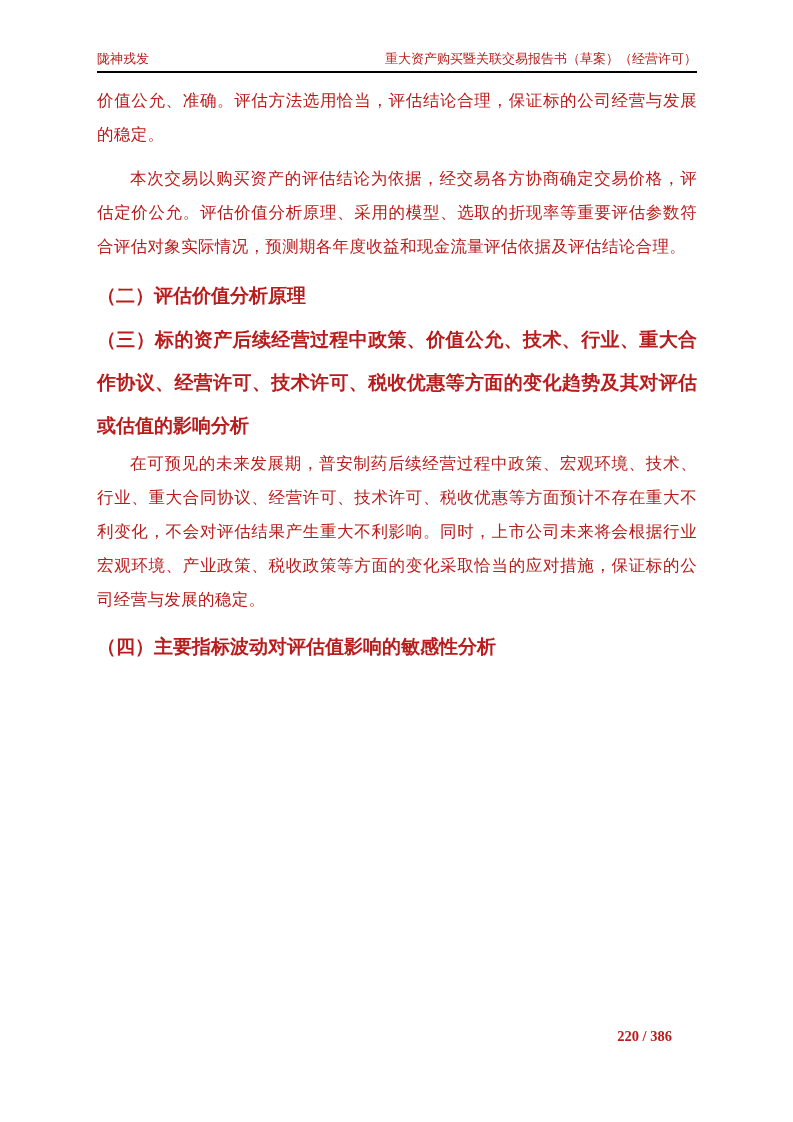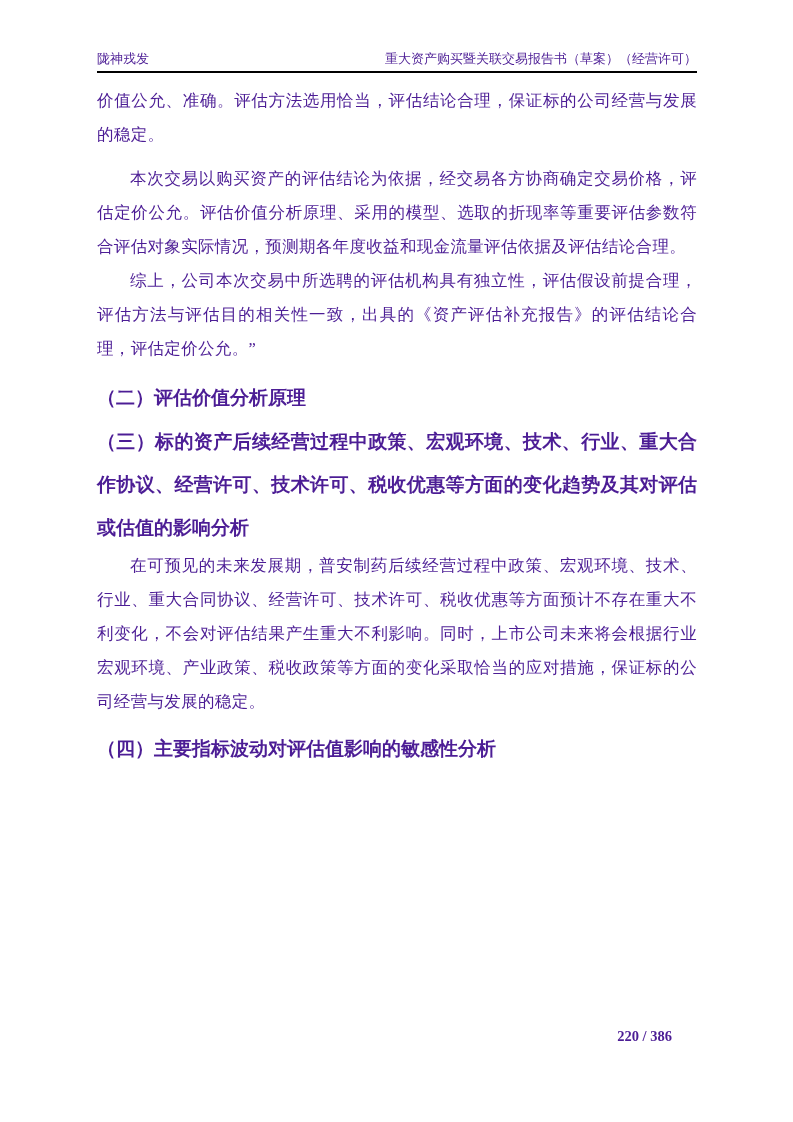--- a/index.html
+++ b/index.html
@@ -5,21 +5,21 @@
   html, body {
     margin: 0;
     padding: 0;
     background: #ffffff;
   }
   .page {
     position: relative;
     width: 793px;
     height: 1122px;
     background: #ffffff;
-    color: #4c1d95;
+    color: #b91c1c;
     font-family: "Liberation Serif", "DejaVu Serif", serif;
     overflow: hidden;
   }
   .content {
     position: absolute;
     left: 97px;
     top: 0;
     width: 600px;
   }
   .page-header {
@@ -90,26 +90,25 @@
       <span>重大资产购买暨关联交易报告书（草案）（经营许可）</span>
     </header>
 
     <main class="doc-main">
 
       <p class="body-text para-cont">价值公允、准确。评估方法选用恰当，评估结论合理，保证标的公司经营与发展的稳定。</p>
 
 
       <p class="body-text indent">本次交易以购买资产的评估结论为依据，经交易各方协商确定交易价格，评估定价公允。评估价值分析原理、采用的模型、选取的折现率等重要评估参数符合评估对象实际情况，预测期各年度收益和现金流量评估依据及评估结论合理。</p>
 
-      <p class="body-text indent">综上，公司本次交易中所选聘的评估机构具有独立性，评估假设前提合理，评估方法与评估目的相关性一致，出具的《资产评估补充报告》的评估结论合理，评估定价公允。”</p>
 
       <h2 class="heading h-two">（二）评估价值分析原理</h2>
 
 
-      <h2 class="heading h-three">（三）标的资产后续经营过程中政策、宏观环境、技术、行业、重大合作协议、经营许可、技术许可、税收优惠等方面的变化趋势及其对评估或估值的影响分析</h2>
+      <h2 class="heading h-three">（三）标的资产后续经营过程中政策、价值公允、技术、行业、重大合作协议、经营许可、技术许可、税收优惠等方面的变化趋势及其对评估或估值的影响分析</h2>
 
       <p class="body-text indent">在可预见的未来发展期，普安制药后续经营过程中政策、宏观环境、技术、行业、重大合同协议、经营许可、技术许可、税收优惠等方面预计不存在重大不利变化，不会对评估结果产生重大不利影响。同时，上市公司未来将会根据行业宏观环境、产业政策、税收政策等方面的变化采取恰当的应对措施，保证标的公司经营与发展的稳定。</p>
 
       <h2 class="heading h-four">（四）主要指标波动对评估值影响的敏感性分析</h2>
 
     </main>
   </div>
 
   <div class="page-footer">
     <span>220 / 386</span>

